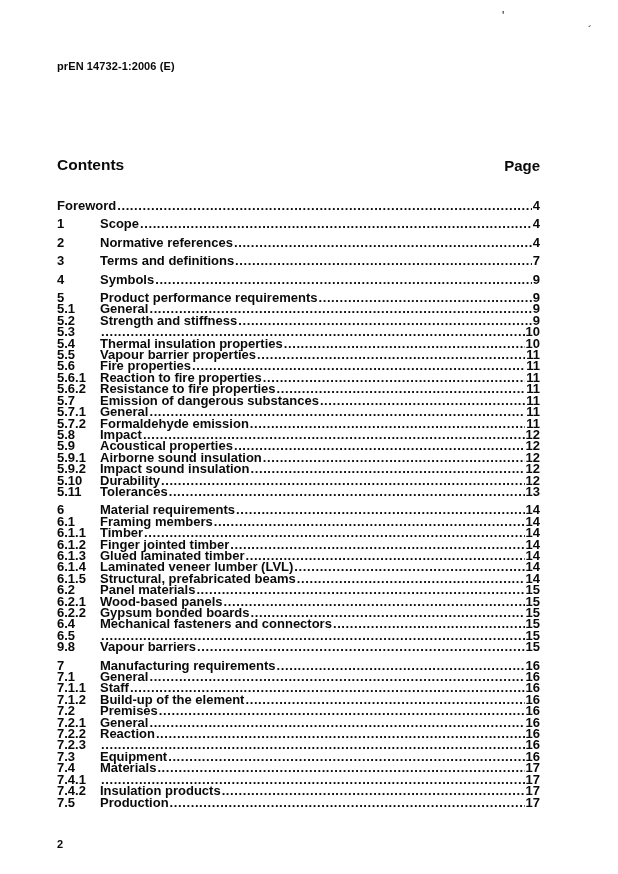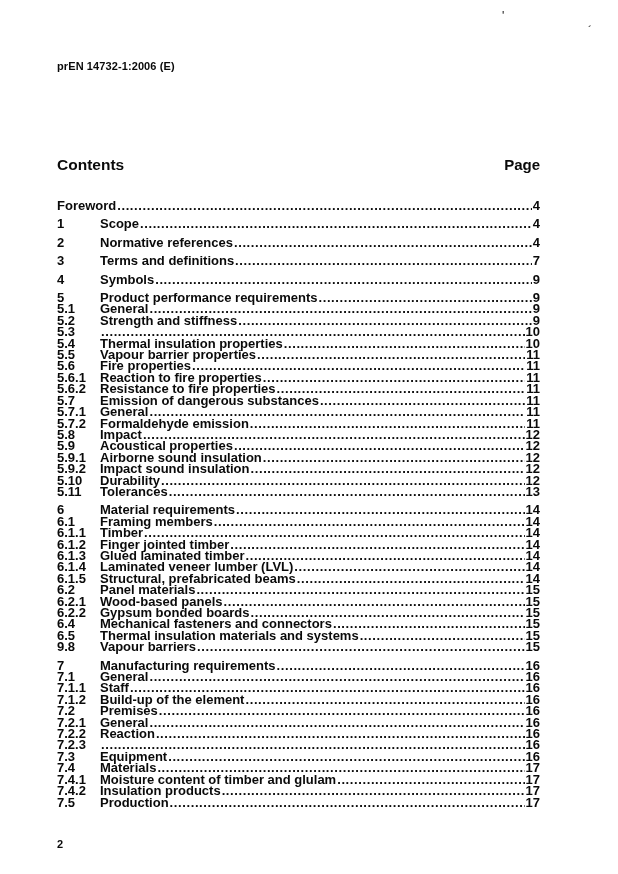--- a/index.html
+++ b/index.html
@@ -28,21 +28,21 @@
     top: 60px;
   }
   .doc-id {
     font-size: 11px;
     font-weight: bold;
     letter-spacing: 0.1px;
   }
   .contents-header {
     display: flex;
     justify-content: space-between;
-    align-items: flex-start;
+    align-items: center;
     margin-top: 84px;
     margin-bottom: 26px;
   }
   .contents-title {
     font-size: 15.5px;
     font-weight: bold;
   }
   .page-label {
     font-size: 15px;
     font-weight: bold;
@@ -307,21 +307,20 @@
             <span class="toc-page">15</span>
           </div>
           <div class="toc-row">
             <span class="toc-num">6.4</span>
             <span class="toc-title">Mechanical fasteners and connectors</span>
             <span class="toc-dots">............................................................................................................................................................................................................................</span>
             <span class="toc-page">15</span>
           </div>
           <div class="toc-row">
             <span class="toc-num">6.5</span>
-            <span class="toc-title">Thermal insulation materials and systems</span>
             <span class="toc-dots">............................................................................................................................................................................................................................</span>
             <span class="toc-page">15</span>
           </div>
           <div class="toc-row">
             <span class="toc-num">9.8</span>
             <span class="toc-title">Vapour barriers</span>
             <span class="toc-dots">............................................................................................................................................................................................................................</span>
             <span class="toc-page">15</span>
           </div>
         </div>
@@ -380,21 +379,20 @@
             <span class="toc-page">16</span>
           </div>
           <div class="toc-row">
             <span class="toc-num">7.4</span>
             <span class="toc-title">Materials</span>
             <span class="toc-dots">............................................................................................................................................................................................................................</span>
             <span class="toc-page">17</span>
           </div>
           <div class="toc-row">
             <span class="toc-num">7.4.1</span>
-            <span class="toc-title">Moisture content of timber and glulam</span>
             <span class="toc-dots">............................................................................................................................................................................................................................</span>
             <span class="toc-page">17</span>
           </div>
           <div class="toc-row">
             <span class="toc-num">7.4.2</span>
             <span class="toc-title">Insulation products</span>
             <span class="toc-dots">............................................................................................................................................................................................................................</span>
             <span class="toc-page">17</span>
           </div>
           <div class="toc-row">

